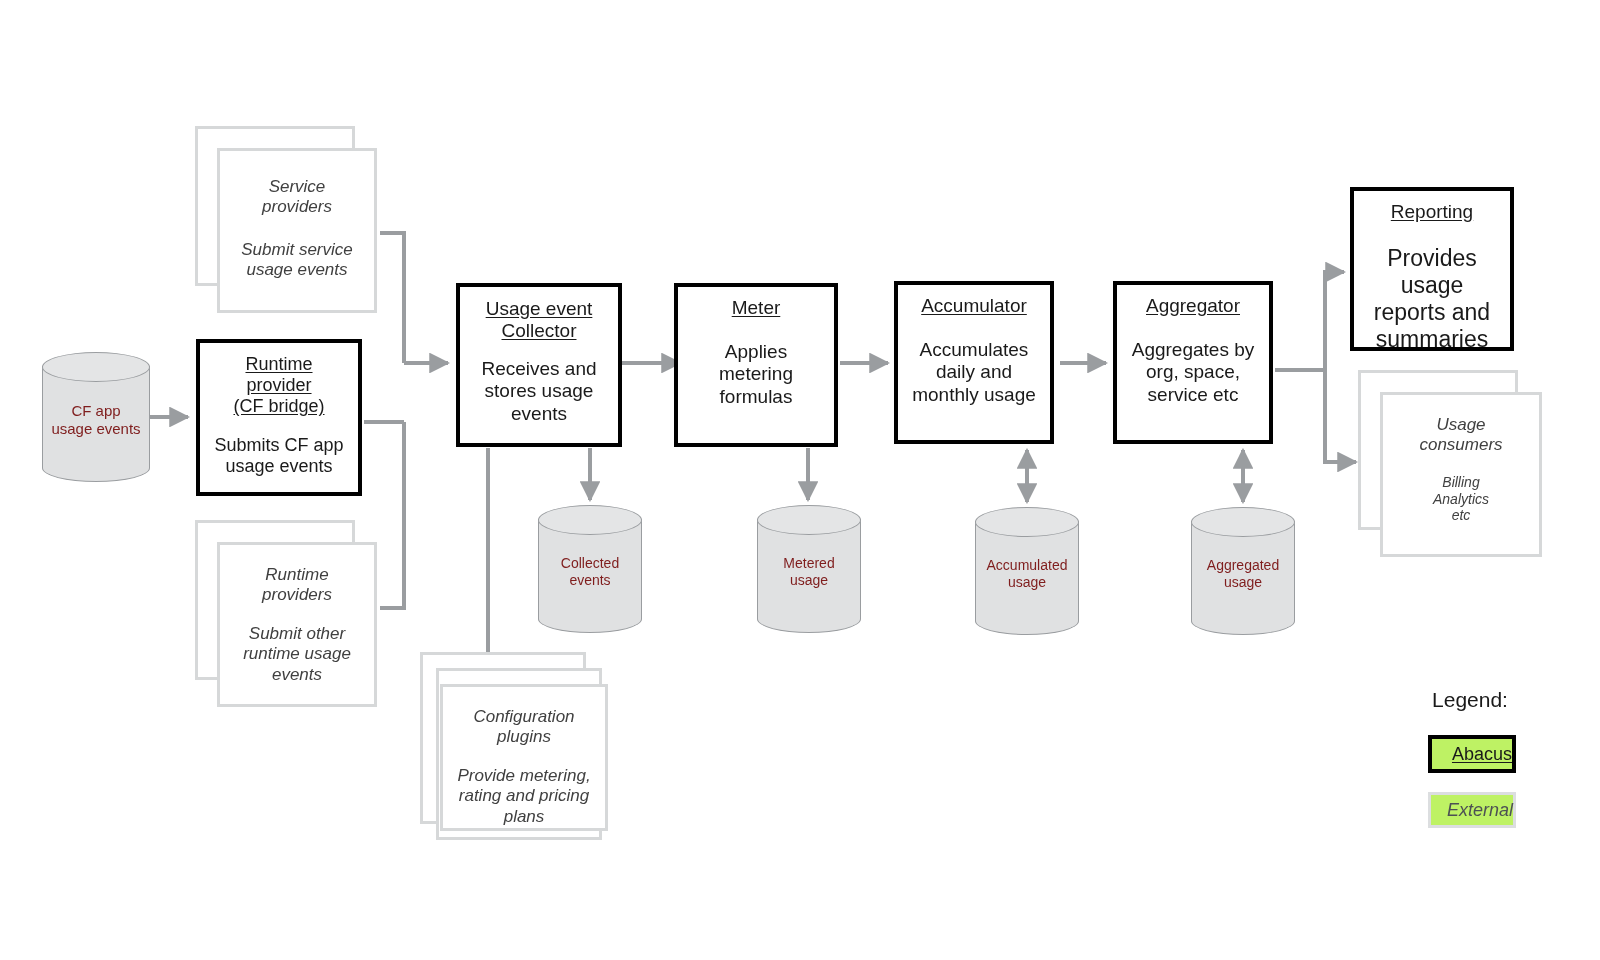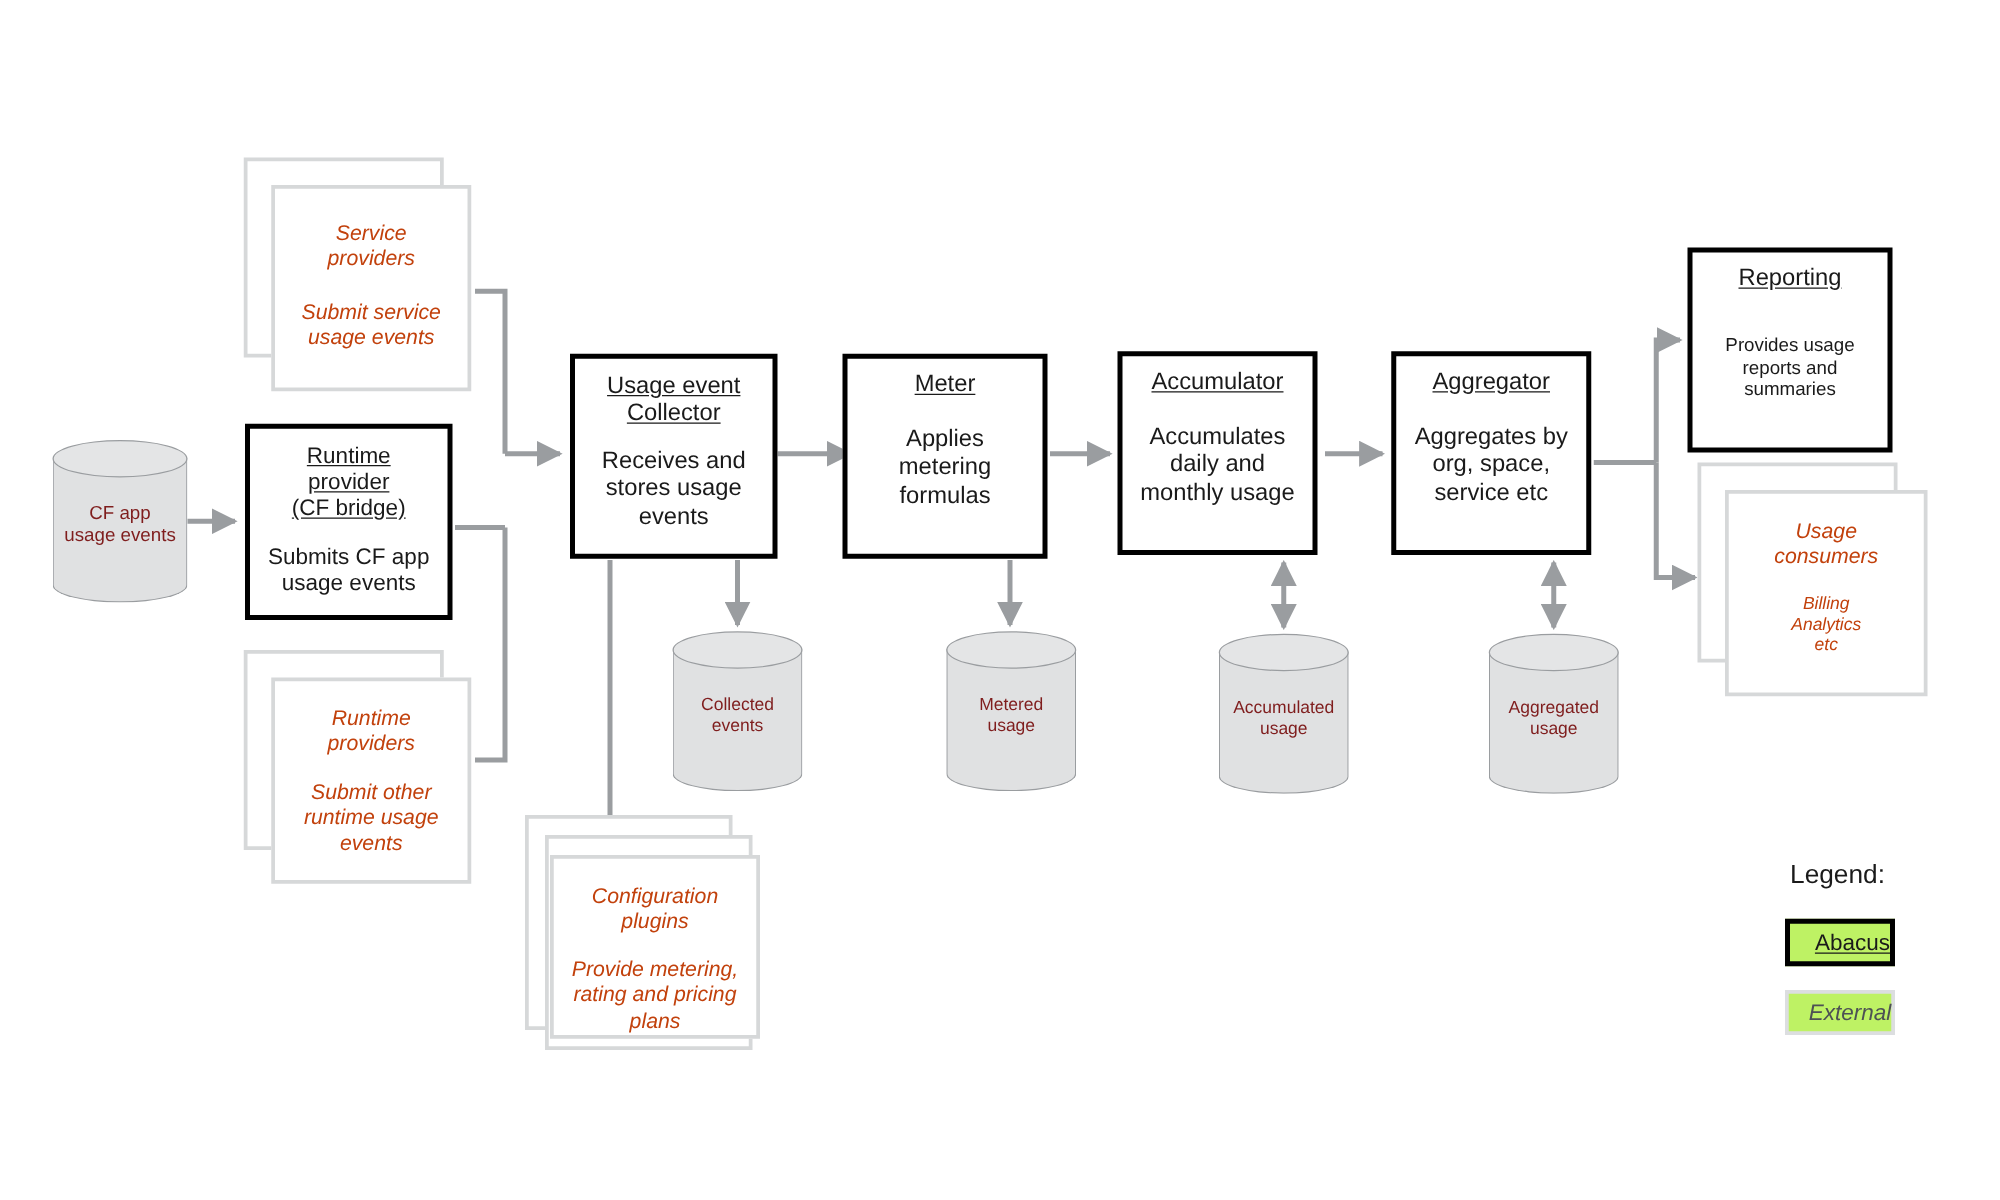--- a/index.html
+++ b/index.html
@@ -65,21 +65,21 @@
   .stack .card.front {
     display: flex;
     flex-direction: column;
     align-items: center;
     justify-content: flex-start;
     text-align: center;
   }
   .ext-title,
   .ext-desc {
     font-style: italic;
-    color: #c2410c;
+    color: #404040;
     line-height: 1.2;
     white-space: pre-line;
   }
 
   
   .cyl {
     position: absolute;
   }
   .cyl .body {
     position: absolute;
@@ -248,23 +248,23 @@
 service etc</div>
   </div>
 
   <div class="node abacus" style="left:894px; top:281px; width:160px; height:163px; padding-top:10px;">
     <div class="node-title" style="font-size:19px;">Accumulator</div>
     <div class="node-desc" style="font-size:19px; margin-top:22px;">Accumulates
 daily and
 monthly usage</div>
   </div>
 
-  <div class="node abacus" style="left:1350px; top:198px; width:164px; height:164px; padding-top:10px;gap:12px;">
+  <div class="node abacus" style="left:1350px; top:187px; width:164px; height:164px; padding-top:10px;">
     <div class="node-title" style="font-size:19px;">Reporting</div>
-    <div class="node-desc" style="font-size:15px; margin-top:22px;">Provides usage
+    <div class="node-desc" style="font-size:23px; margin-top:22px;">Provides usage
 reports and
 summaries</div>
   </div>
 
   <div class="stack" style="left:1358px; top:370px; width:190px; height:200px;">
     <div class="card back" style="left:0; top:0; width:160px; height:160px;"></div>
     <div class="card front" style="left:22px; top:22px; width:162px; height:165px; padding-top:20px;">
       <div class="ext-title" style="font-size:17px;">Usage
 consumers</div>
       <div class="ext-desc" style="font-size:14px; margin-top:18px;">Billing

